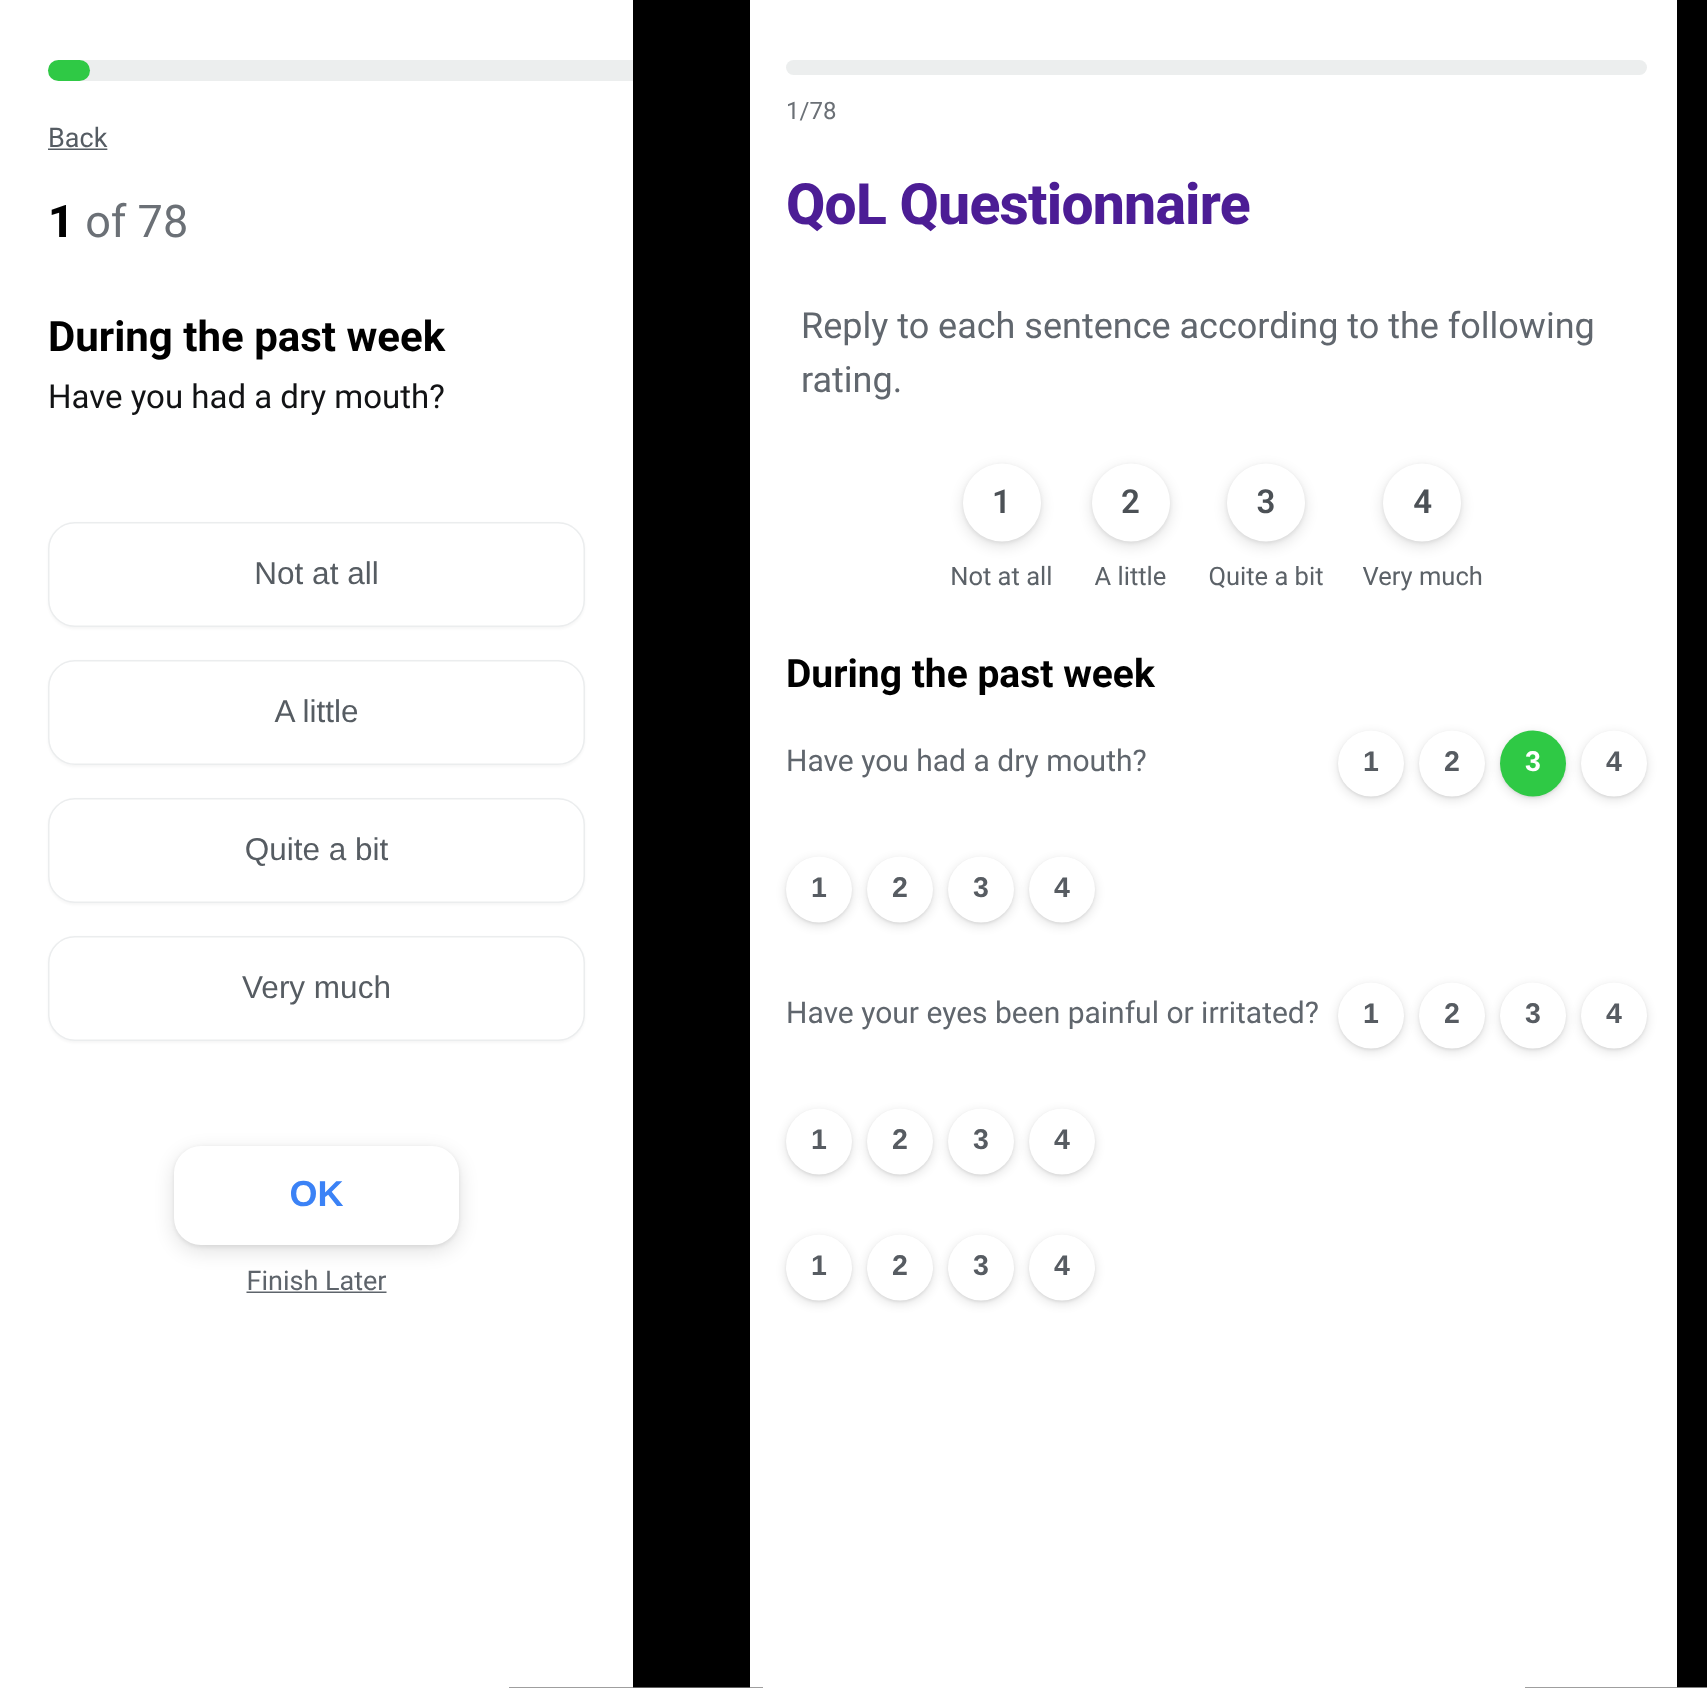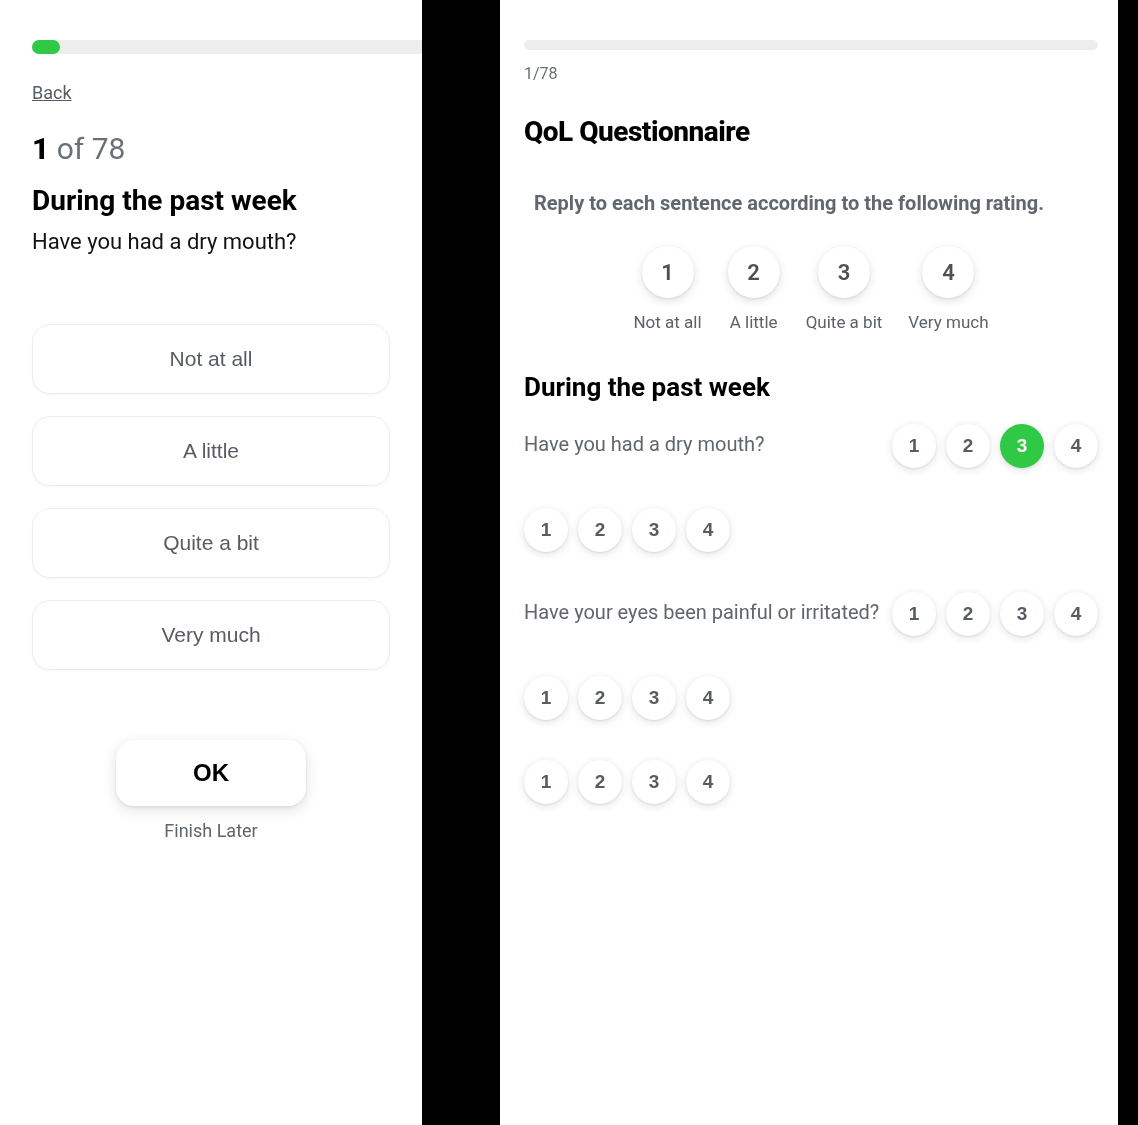--- a/index.html
+++ b/index.html
@@ -54,21 +54,21 @@
       color: #555c63;
       text-decoration: underline;
       margin-bottom: 28px;
       display: inline-block;
       width: fit-content;
     }
     .step-line {
       font-size: 30px;
       font-weight: 400;
       color: #6b7076;
-      margin-bottom: 18px;
+      margin-bottom: 42px;
     }
     .step-line .bold {
       font-weight: 800;
       color: #000;
     }
     .heading {
       font-size: 28px;
       font-weight: 700;
       color: #000;
       margin-bottom: 12px;
@@ -97,31 +97,32 @@
     }
     .ok-btn {
       width: 190px;
       height: 66px;
       border: none;
       background: #fff;
       border-radius: 18px;
       box-shadow: 0 4px 14px rgba(0,0,0,0.12), 0 1px 3px rgba(0,0,0,0.08);
       font-size: 24px;
       font-weight: 700;
-      color: #000000;
+      color: #3b82f6;
       cursor: pointer;
     }
     .finish-row {
       margin-top: 14px;
       display: flex;
       justify-content: center;
     }
     .finish-link {
       font-size: 18px;
       color: #5e646b;
+      text-decoration: underline;
     }
     .footnote {
       margin-top: 60px;
       font-size: 18px;
       line-height: 1.45;
       color: #a3a8ae;
     }
 
     
     .progress-track-r {
@@ -130,33 +131,32 @@
       background: #eceeee;
       border-radius: 6px;
       margin-bottom: 14px;
     }
     .step-small {
       font-size: 16px;
       color: #6b7076;
       margin-bottom: 32px;
     }
     .title-r {
-      font-size: 28px;
+      font-size: 38px;
       font-weight: 800;
-      color: #000000;
+      color: #4c1d95;
       margin-bottom: 40px;
       letter-spacing: -0.5px;
     }
     .instruction {
-      font-size: 20px;
+      font-size: 24px;
       color: #61676e;
       line-height: 1.5;
       margin-left: 10px;
-      margin-bottom: 28px;
-      font-weight: bold;
+      margin-bottom: 38px;
     }
     .legend-row {
       display: flex;
       justify-content: center;
       gap: 26px;
       margin-bottom: 40px;
     }
     .legend-item {
       display: flex;
       flex-direction: column;

